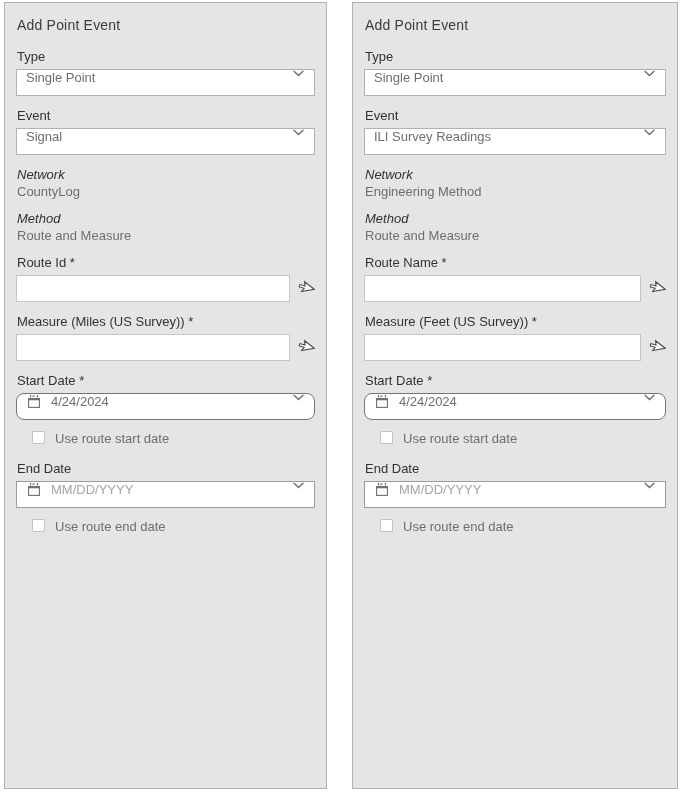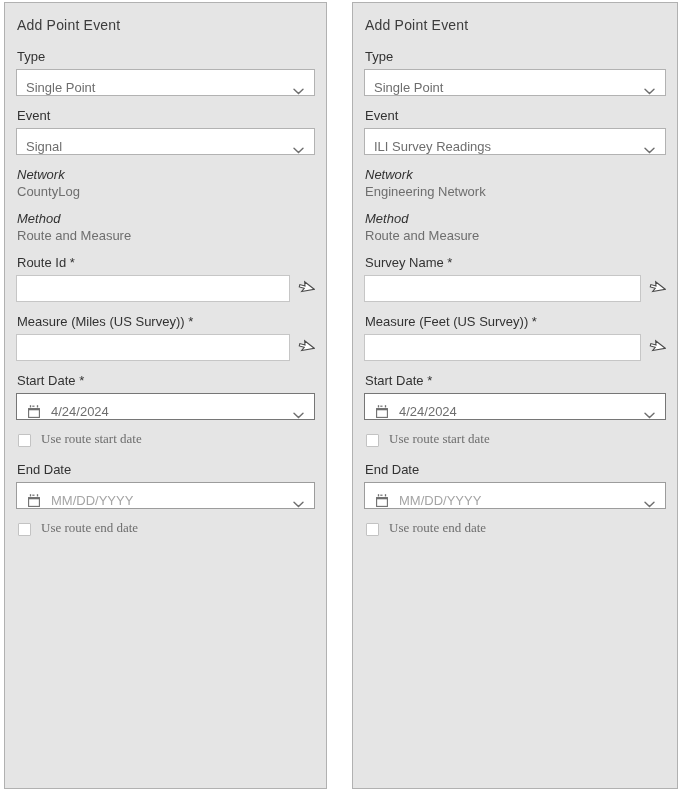--- a/index.html
+++ b/index.html
@@ -30,47 +30,47 @@
   }
   .label.tight { margin-bottom: 2px; font-style: italic; }
   .static-value {
     font-size: 13px; color: #6e6e6e;
     margin: 0 0 11px 1px;
   }
   .select, .combo {
     height: 27px;
     border: 1px solid #b2b2b2;
     background: #fff;
-    display: flex; align-items: flex-end;
+    display: flex; align-items: flex-start;
     padding: 0 10px 0 9px;
     margin-bottom: 11px;
     cursor: pointer;
   }
   .select .sel-text { flex: 1; font-size: 13px; color: #6e6e6e; }
-  .combo.start { border-color: #767676; }
+  .combo.start { border-color: #767676; border-radius: 8px; }
   .combo.end   { border-color: #9c9c9c; }
   .combo .cal { display: flex; margin-right: 9px; flex: none; }
   .combo .date-text { flex: 1; font-size: 13px; color: #6e6e6e; }
   .combo .date-text.placeholder { color: #a5a5a5; }
   .chev { display: flex; flex: none; }
   .input-row { display: flex; align-items: center; margin-bottom: 11px; }
   .text-input {
     flex: 1; height: 27px;
     border: 1px solid #c6c6c6;
     padding: 0 8px;
     font-family: "Liberation Sans", sans-serif;
     font-size: 13px; color: #6e6e6e;
     outline: none; background: #fff;
   }
   .pick-btn {
     width: 20px; height: 20px; margin-left: 5px;
     display: flex; align-items: center; justify-content: center;
     flex: none; cursor: pointer;
   }
-  .cb-row { display: flex; align-items: flex-end; margin: 6px 0 15px 2px; font-family: Liberation Serif, serif; }
+  .cb-row { display: flex; align-items: flex-start; margin: 6px 0 15px 16px; }
   .cb {
     width: 13px; height: 13px;
     border: 1px solid #c3c3c3; background: #fff;
     border-radius: 1px; flex: none; cursor: pointer;
   }
   .cb-label { font-size: 13px; color: #6e6e6e; margin-left: 10px; }
 </style>
 </head>
 <body>
 
@@ -203,26 +203,26 @@
     <div class="select">
       <span class="sel-text">ILI Survey Readings</span>
       <span class="chev">
           <svg width="11" height="7">
             <use href="#icon-chevron"></use>
           </svg>
         </span>
     </div>
 
     <div class="label tight">Network</div>
-    <div class="static-value">Engineering Network</div>
+    <div class="static-value">Engineering Method</div>
 
     <div class="label tight">Method</div>
     <div class="static-value">Route and Measure</div>
 
-    <div class="label">Survey Name *</div>
+    <div class="label">Route Name *</div>
     <div class="input-row">
       <input class="text-input" type="text" value="" style="">
       <span class="pick-btn">
         <svg width="19" height="19">
             <use href="#icon-map-pointer"></use>
           </svg>
       </span>
     </div>
 
     <div class="label">Measure (Feet (US Survey)) *</div>

